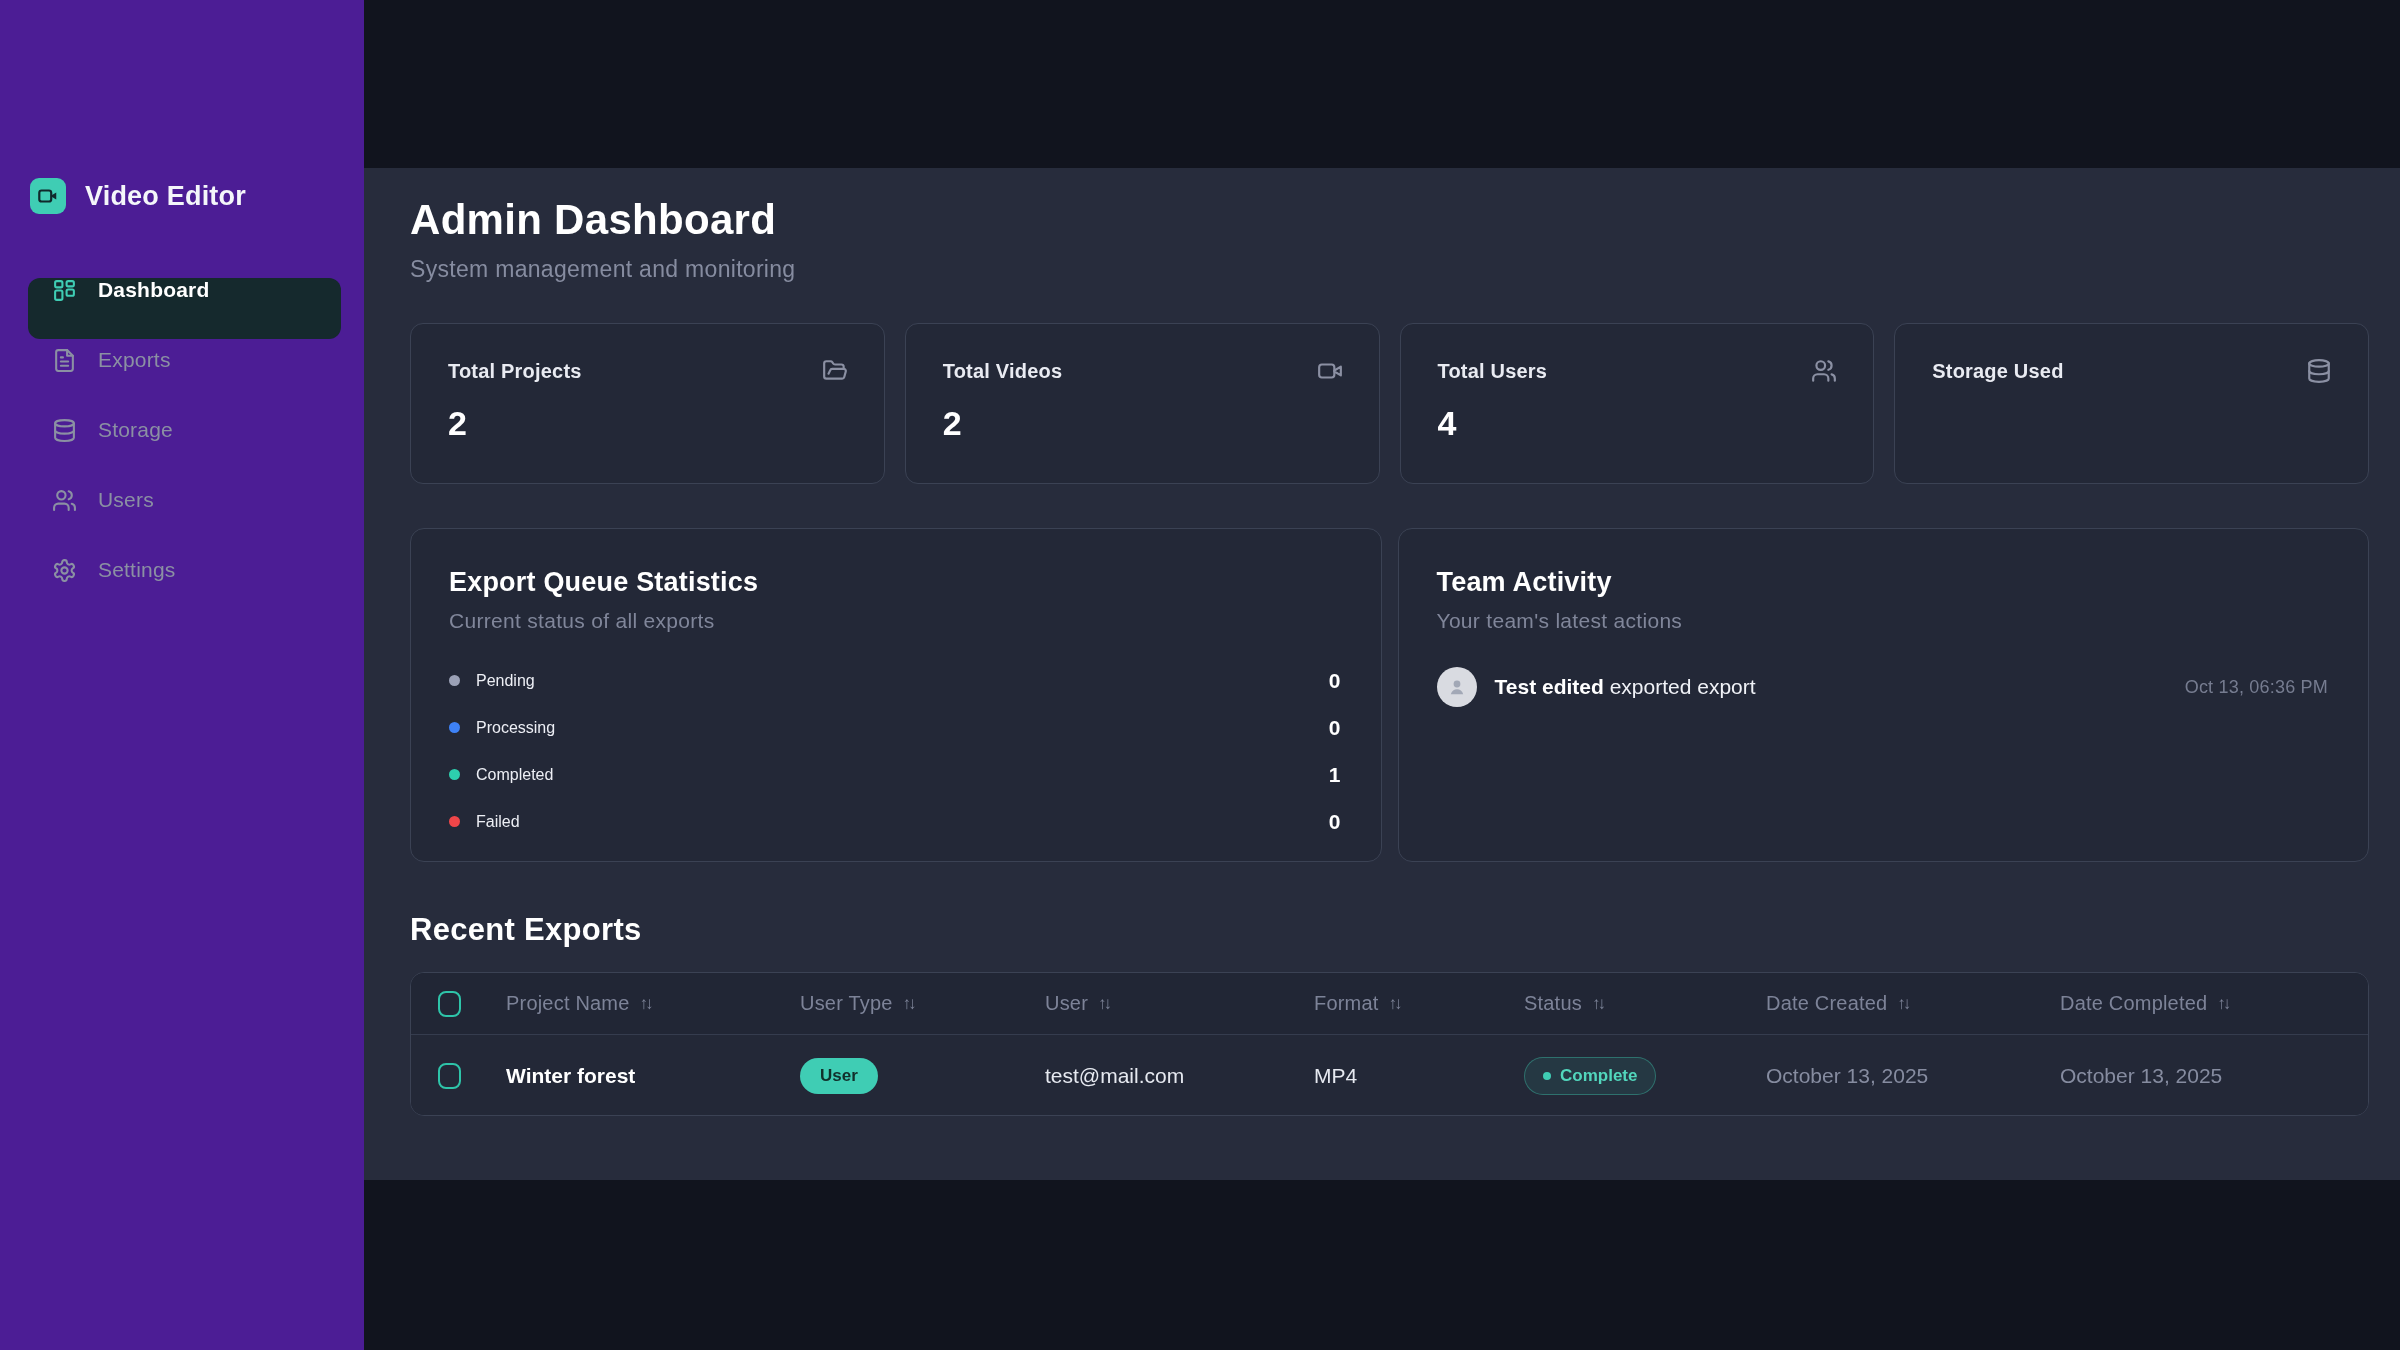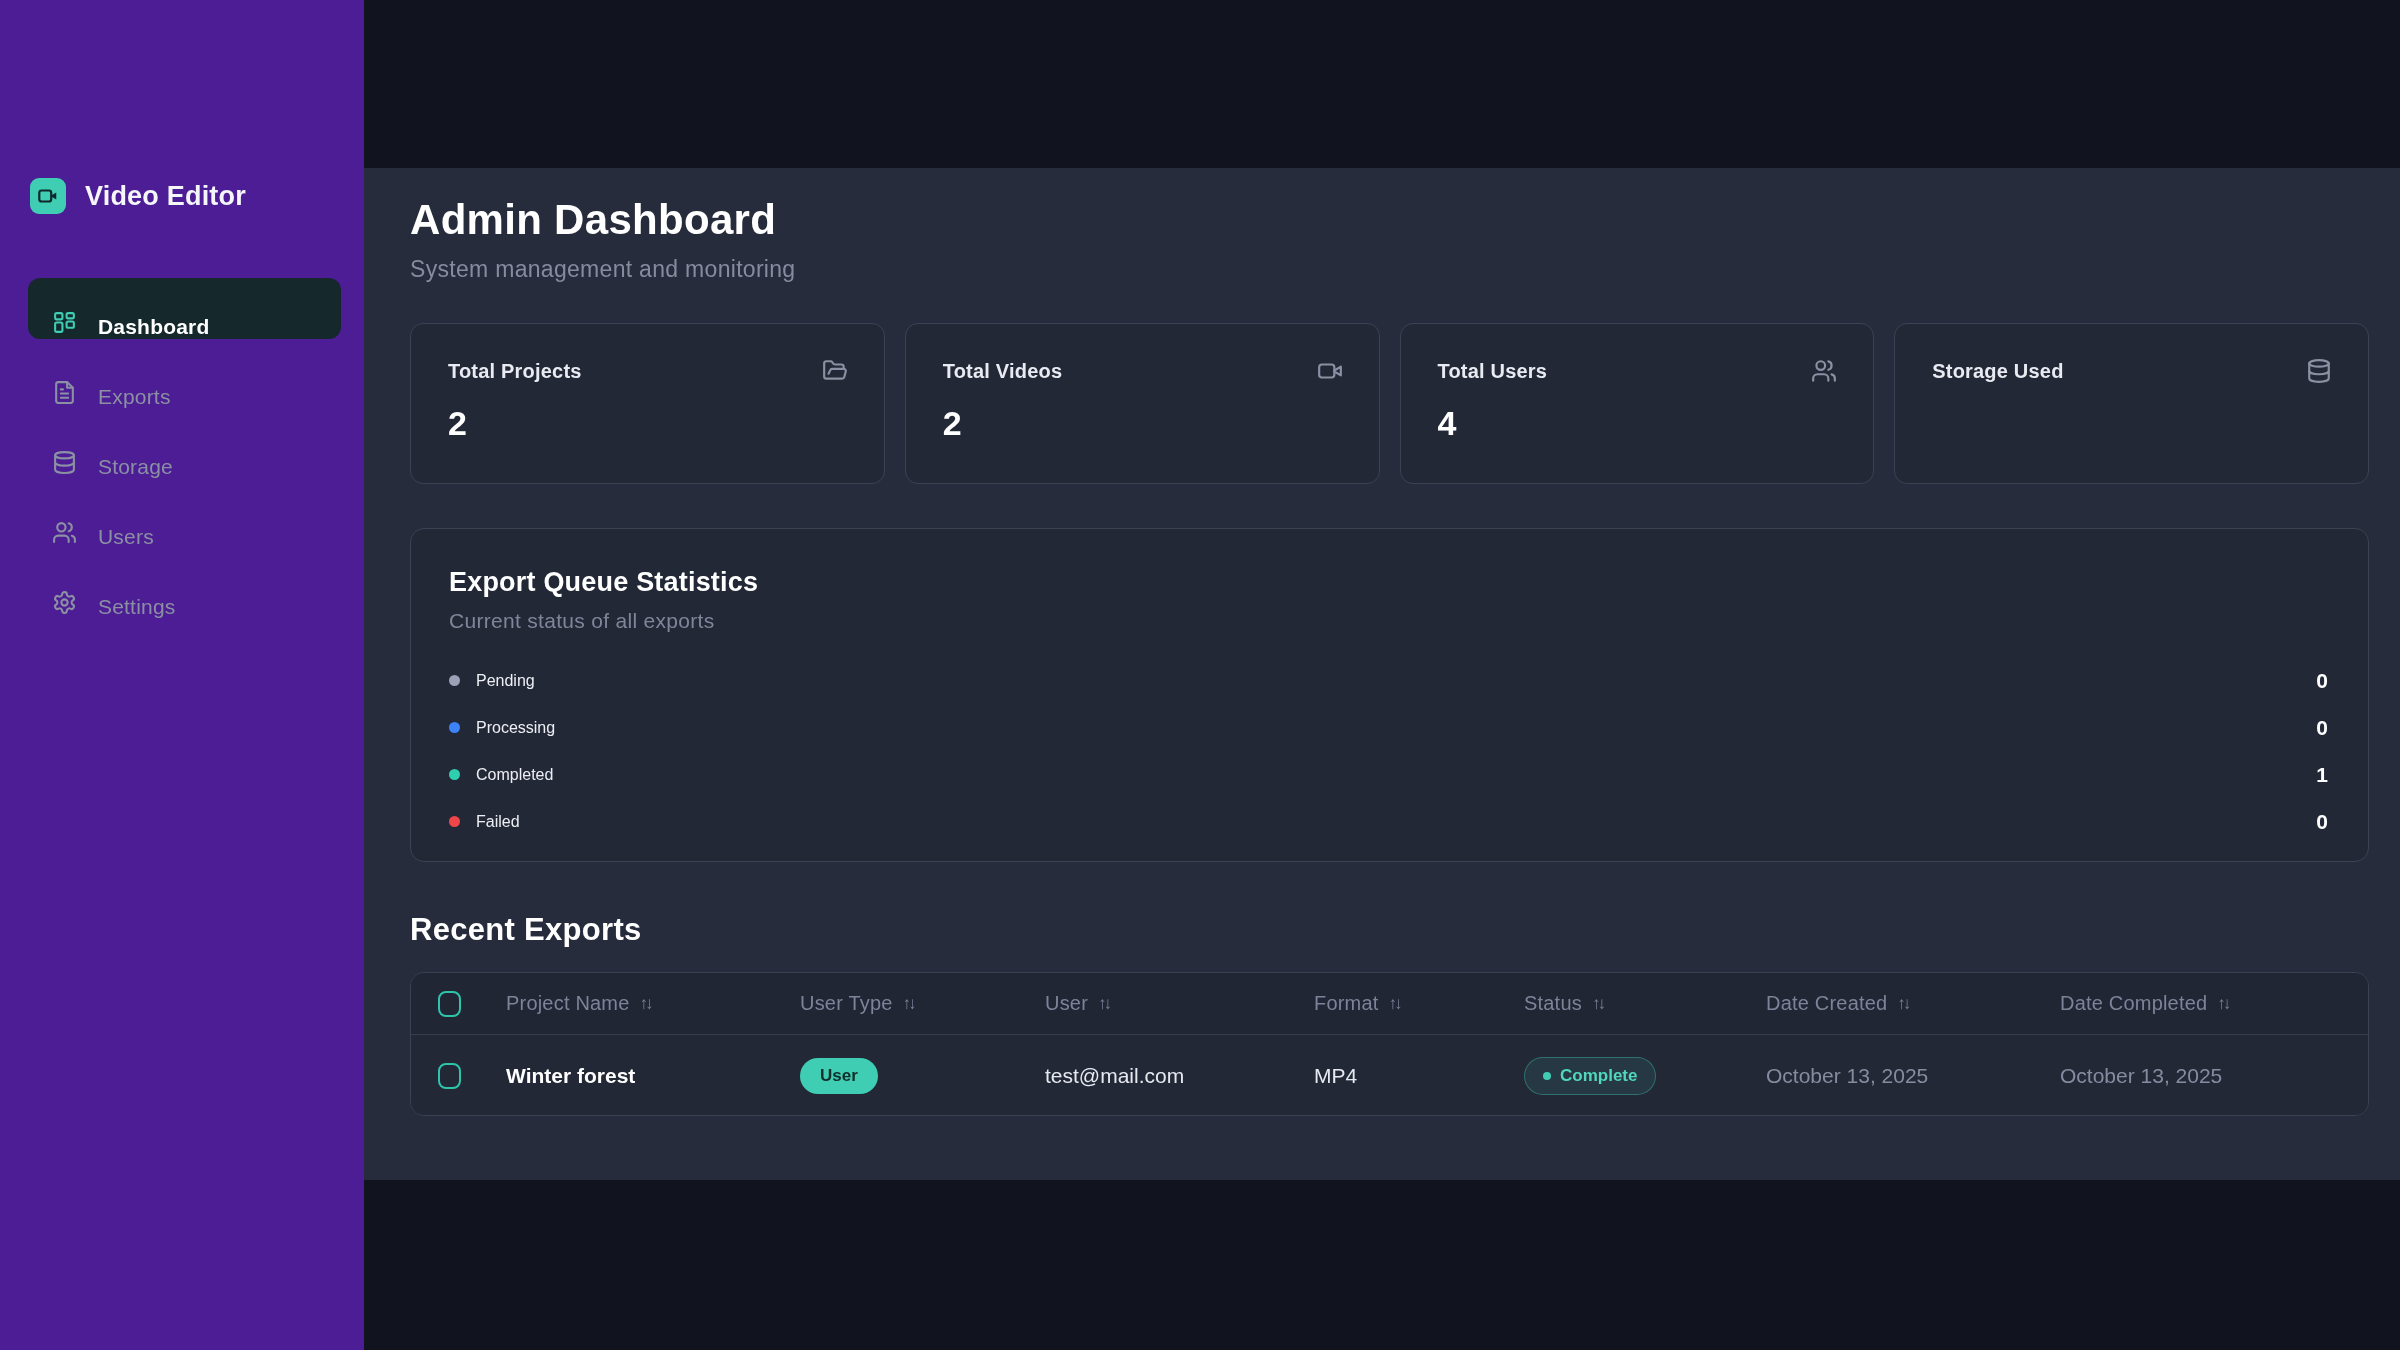--- a/index.html
+++ b/index.html
@@ -22,21 +22,21 @@
   .brand-logo {
     width: 36px; height: 36px; border-radius: 9px;
     background: #3FCDB4; color: #10282B;
     display: flex; align-items: center; justify-content: center;
   }
   .brand-logo svg { width: 22px; height: 22px; }
   .brand-name { font-size: 27px; font-weight: 700; letter-spacing: 0.2px; color: #F4F6FA; }
 
   .nav { margin-top: 64px; display: flex; flex-direction: column; gap: 9px; }
   .nav-item {
-    display: flex; align-items: flex-end; gap: 21px;
+    display: flex; align-items: flex-start; gap: 21px;
     height: 61px; border-radius: 12px; padding: 0 24px;
     color: #8B90A3; cursor: pointer;
   }
   .nav-item svg { width: 25px; height: 25px; flex: none; }
   .nav-label { font-size: 21px; font-weight: 500; letter-spacing: 0.2px; }
   .nav-item.active { background: #15292D; color: #3FCDB4; }
   .nav-item.active .nav-label { color: #FFFFFF; font-weight: 600; }
 
   
   .main {
@@ -291,20 +291,37 @@
             <span class="q-value">1</span>
           </div>
           <div class="queue-row">
             <span class="q-dot failed"></span>
             <span class="q-label">Failed</span>
             <span class="q-value">0</span>
           </div>
         </div>
       </div>
 
+      <div class="panel">
+        <div class="panel-title">Team Activity</div>
+        <div class="panel-subtitle">Your team's latest actions</div>
+        <div class="activity-item">
+          <span class="avatar">
+            <svg viewBox="0 0 24 24" fill="#A2A8B6">
+              <circle cx="12" cy="9" r="3.4"></circle>
+              <path d="M5.8 19.2c.9-3.3 3.3-5 6.2-5s5.3 1.7 6.2 5z"></path>
+            </svg>
+          </span>
+          <span class="activity-text">
+            <span class="act-bold">Test edited</span>
+            <span>exported export</span>
+          </span>
+          <span class="activity-time">Oct 13, 06:36 PM</span>
+        </div>
+      </div>
     </div>
 
     <h2 class="section-title">Recent Exports</h2>
 
     <div class="table-card">
       <div class="t-row t-head">
         <div class="cb-cell">
           <span class="checkbox"></span>
         </div>
         <div class="th">

